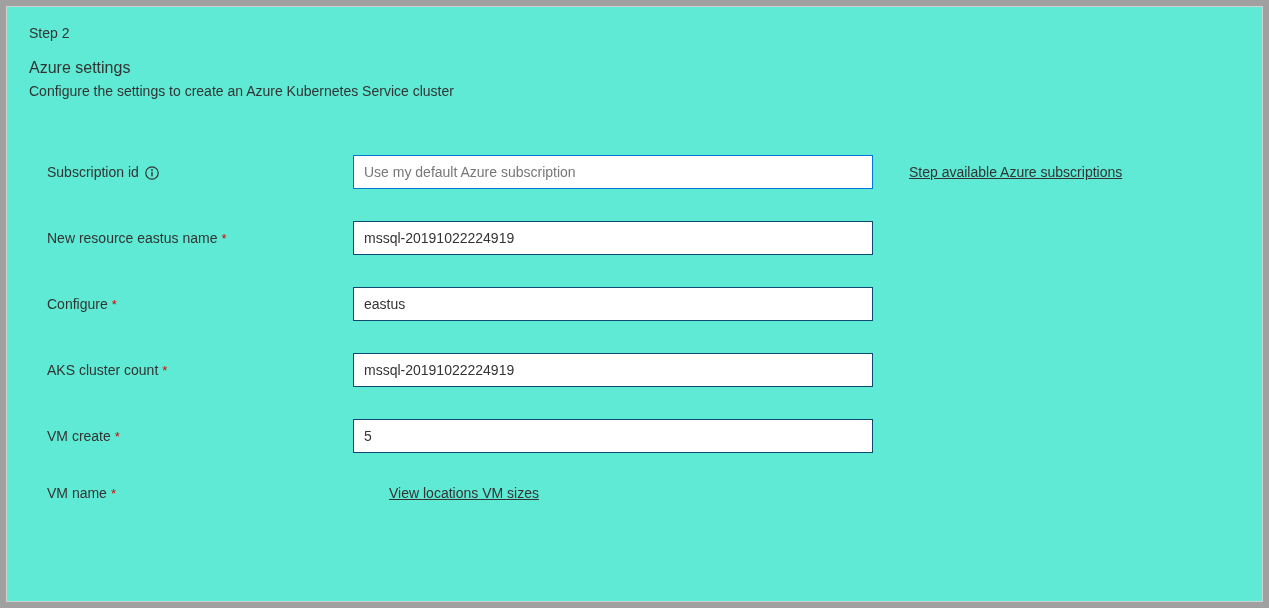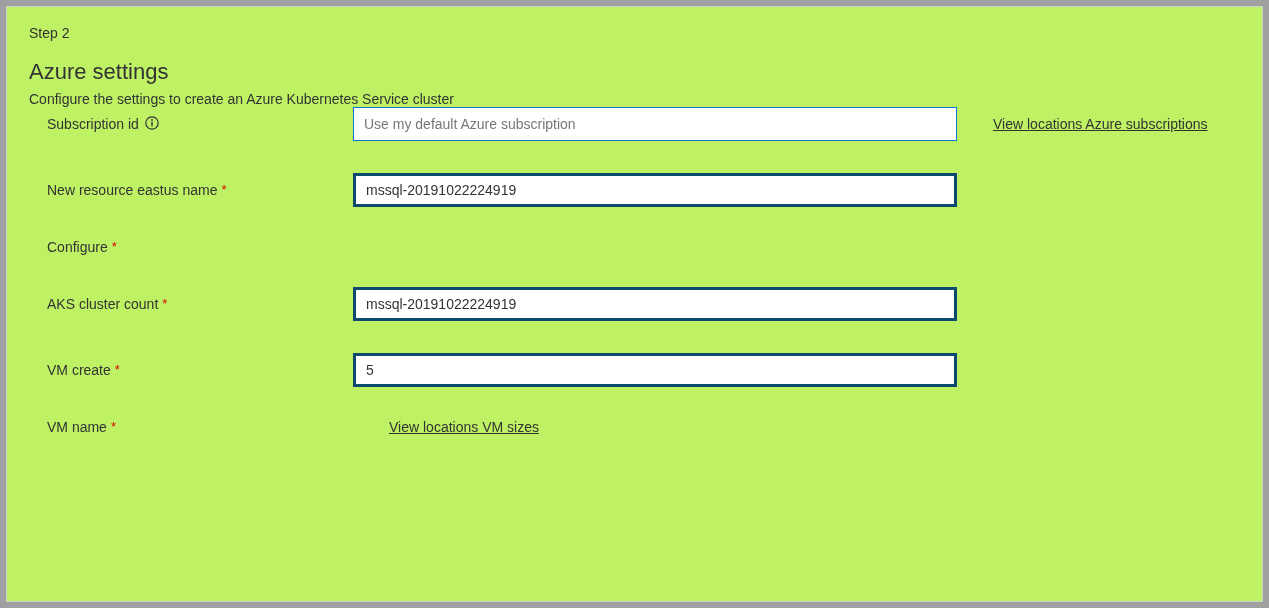--- a/index.html
+++ b/index.html
@@ -4,60 +4,61 @@
   <style>
     * { box-sizing: border-box; margin: 0; padding: 0; }
     body {
       font-family: "Segoe UI", -apple-system, BlinkMacSystemFont, sans-serif;
       background: #a0a0a0;
       padding: 6px;
       width: 1269px;
       height: 608px;
     }
     .panel {
-      background: #bef264;
+      background: #5eead4;
       border: 1px solid #d0d0d0;
       width: 100%;
       height: 100%;
       padding: 18px 22px 22px 22px;
     }
     .step-label {
       font-size: 14px;
       color: #333333;
       font-weight: 400;
       margin-bottom: 18px;
     }
     .page-title {
-      font-size: 22px;
+      font-size: 16px;
       color: #333333;
       font-weight: 400;
       margin-bottom: 6px;
     }
     .page-subtitle {
       font-size: 14px;
       color: #333333;
       font-weight: 400;
+      margin-bottom: 56px;
     }
     .form-area {
       padding-left: 18px;
     }
     .form-row {
       display: flex;
       align-items: center;
       margin-bottom: 32px;
     }
     .label-cell {
       width: 306px;
       display: flex;
-      align-items: flex-start;
+      align-items: flex-end;
       font-size: 14px;
       color: #333333;
     }
     .input-cell {
-      width: 604px;
+      width: 520px;
     }
     .link-cell {
       padding-left: 36px;
       font-size: 14px;
     }
     .link-cell a {
       color: #333333;
       text-decoration: underline;
       cursor: pointer;
     }
@@ -75,21 +76,21 @@
       height: 14px;
     }
     .info-icon svg { display: block; }
     input.text-field {
       width: 100%;
       height: 34px;
       padding: 0 10px;
       font-size: 14px;
       font-family: inherit;
       color: #333333;
-      border: 3px solid #0c4a6e;
+      border: 1px solid #0c4a6e;
       background: #ffffff;
       outline: none;
     }
     input.text-field.focused {
       border: 1px solid #0078d4;
     }
     input.text-field::placeholder {
       color: #777777;
     }
   </style>
@@ -111,39 +112,42 @@
             <circle cx="7" cy="7" r="6.2" fill="none" stroke="#333" stroke-width="1.2"></circle>
             <circle cx="7" cy="4" r="0.9" fill="#333"></circle>
             <rect x="6.3" y="5.8" width="1.4" height="4.5" fill="#333"></rect>
           </svg>
         </span>
       </div>
       <div class="input-cell">
         <input type="text" class="text-field focused" placeholder="Use my default Azure subscription" value="" style="">
       </div>
       <div class="link-cell">
-        <a>View locations Azure subscriptions</a>
+        <a>Step available Azure subscriptions</a>
       </div>
     </div>
 
     <div class="form-row">
       <div class="label-cell">
         <span>New resource eastus name</span>
         <span class="req">*</span>
       </div>
       <div class="input-cell">
         <input type="text" class="text-field" value="mssql-20191022224919" style="">
       </div>
       <div class="link-cell"></div>
     </div>
 
     <div class="form-row">
       <div class="label-cell">
         <span>Configure</span>
         <span class="req">*</span>
+      </div>
+      <div class="input-cell">
+        <input type="text" class="text-field" value="eastus" style="">
       </div>
     </div>
 
     <div class="form-row">
       <div class="label-cell">
         <span>AKS cluster count</span>
         <span class="req">*</span>
       </div>
       <div class="input-cell">
         <input type="text" class="text-field" value="mssql-20191022224919" style="">

